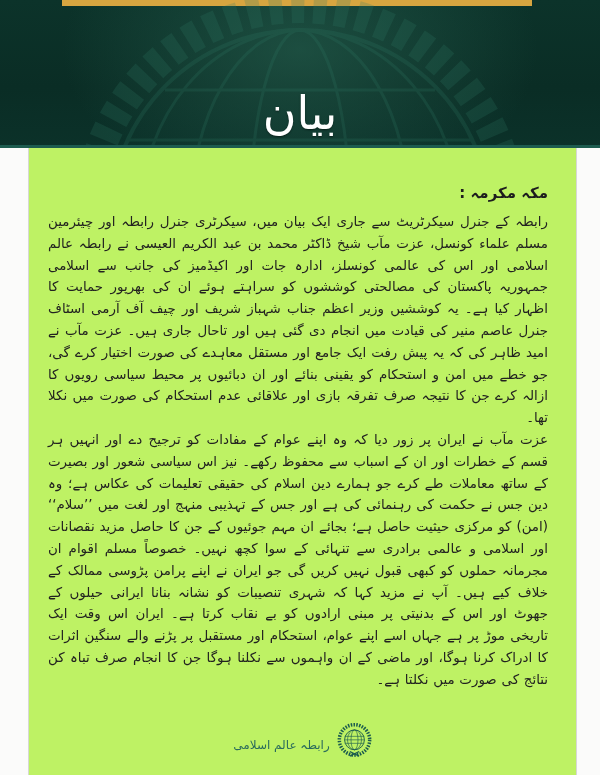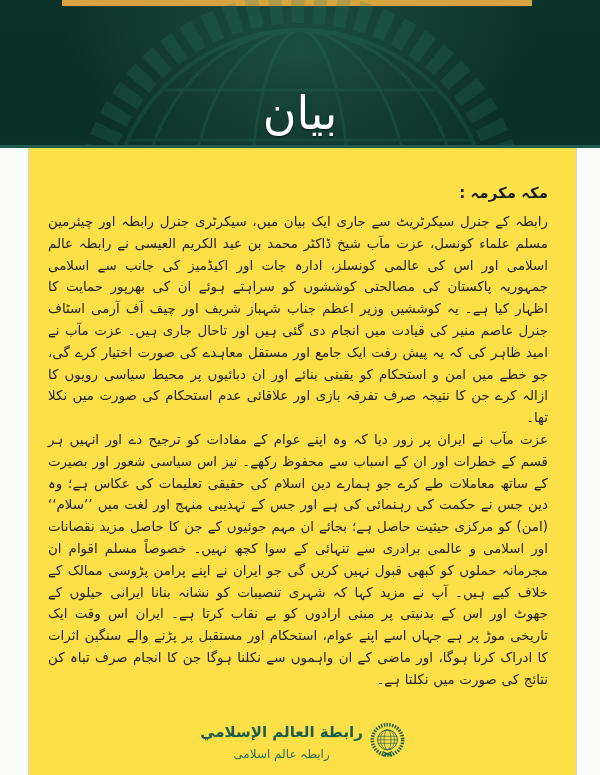--- a/index.html
+++ b/index.html
@@ -31,21 +31,21 @@
     position:absolute;left:0;right:0;bottom:6px;margin:0;
     text-align:center;color:#ffffff;
     font-size:46px;font-weight:400;line-height:1.1;
     font-family:"DejaVu Sans",sans-serif;
     text-shadow:0 1px 2px rgba(0,0,0,.45);
   }
 
   
   .card{
     position:absolute;top:148px;bottom:0;left:28px;width:549px;
-    background:#fde047;
+    background:#bef264;
     border-left:1px solid #d7d7d5;border-right:1px solid #d7d7d5;
     box-sizing:border-box;
     padding:34px 28px 0 19px;
   }
   .location{
     margin:0 0 7px 0;
     font-size:15px;font-weight:700;color:#1d1d1d;
     line-height:22px;text-align:right;
   }
   .para{
@@ -115,18 +115,17 @@
           <ellipse cx="30" cy="32" rx="6" ry="17" stroke-width="1.1"></ellipse>
           <ellipse cx="30" cy="32" rx="12" ry="17" stroke-width="1.1"></ellipse>
           <line x1="13.5" y1="26" x2="46.5" y2="26" stroke-width="1.1"></line>
           <line x1="13" y1="32" x2="47" y2="32" stroke-width="1.1"></line>
           <line x1="14" y1="38" x2="46" y2="38" stroke-width="1.1"></line>
 
           <path d="M22 60 L38 52 M38 60 L22 52" stroke-width="2.2"></path>
         </g>
       </svg>
       <div class="logo-text">
-        <div class="logo-ar">رابطة العالم الإسلامي</div>
         <div class="logo-ur">رابطہ عالم اسلامی</div>
       </div>
     </footer>
   </main>
 </div>
 
 </body></html>

